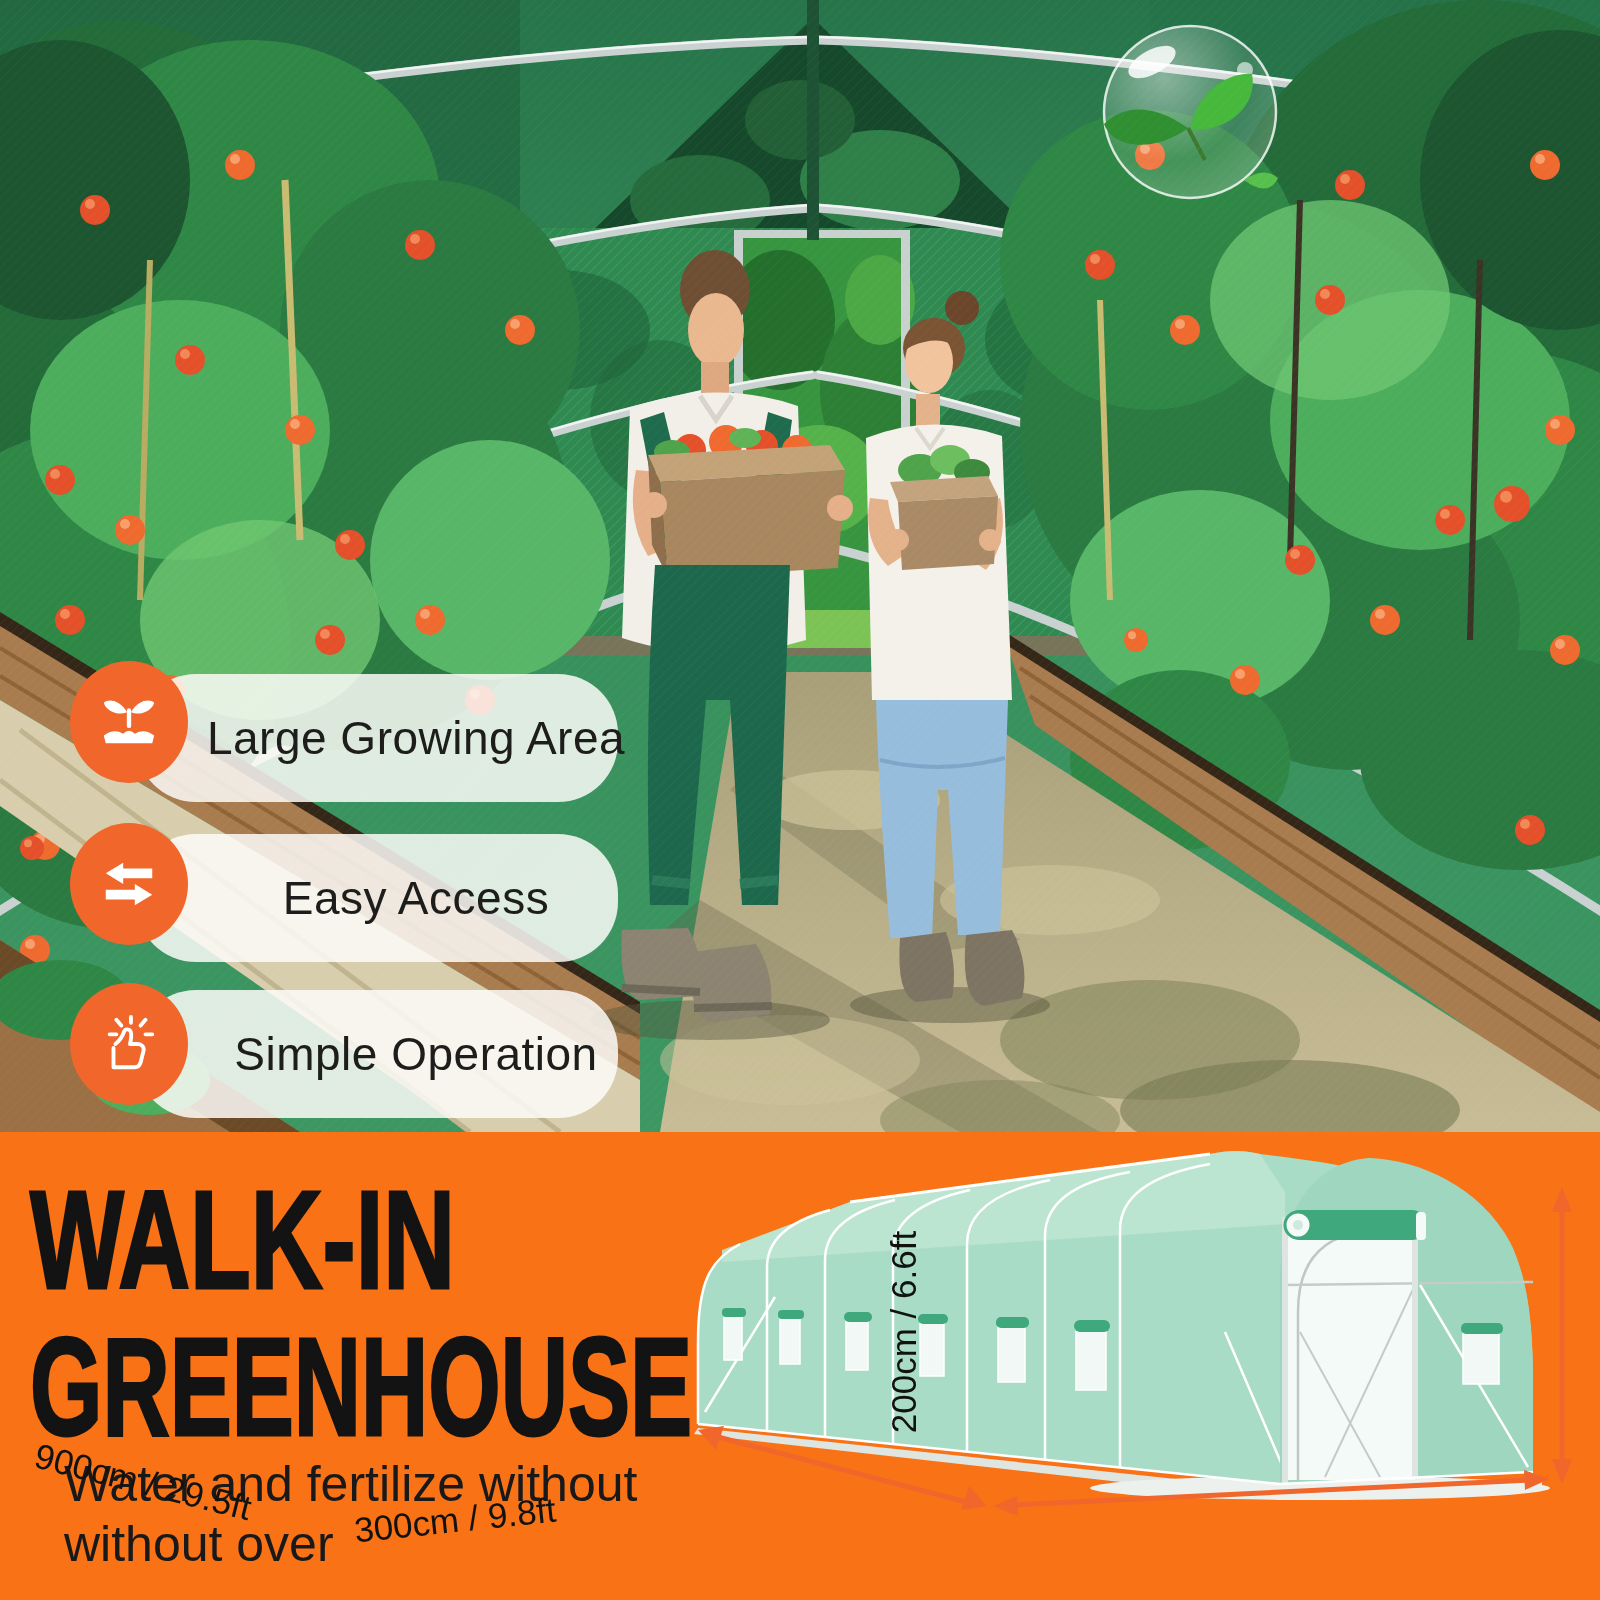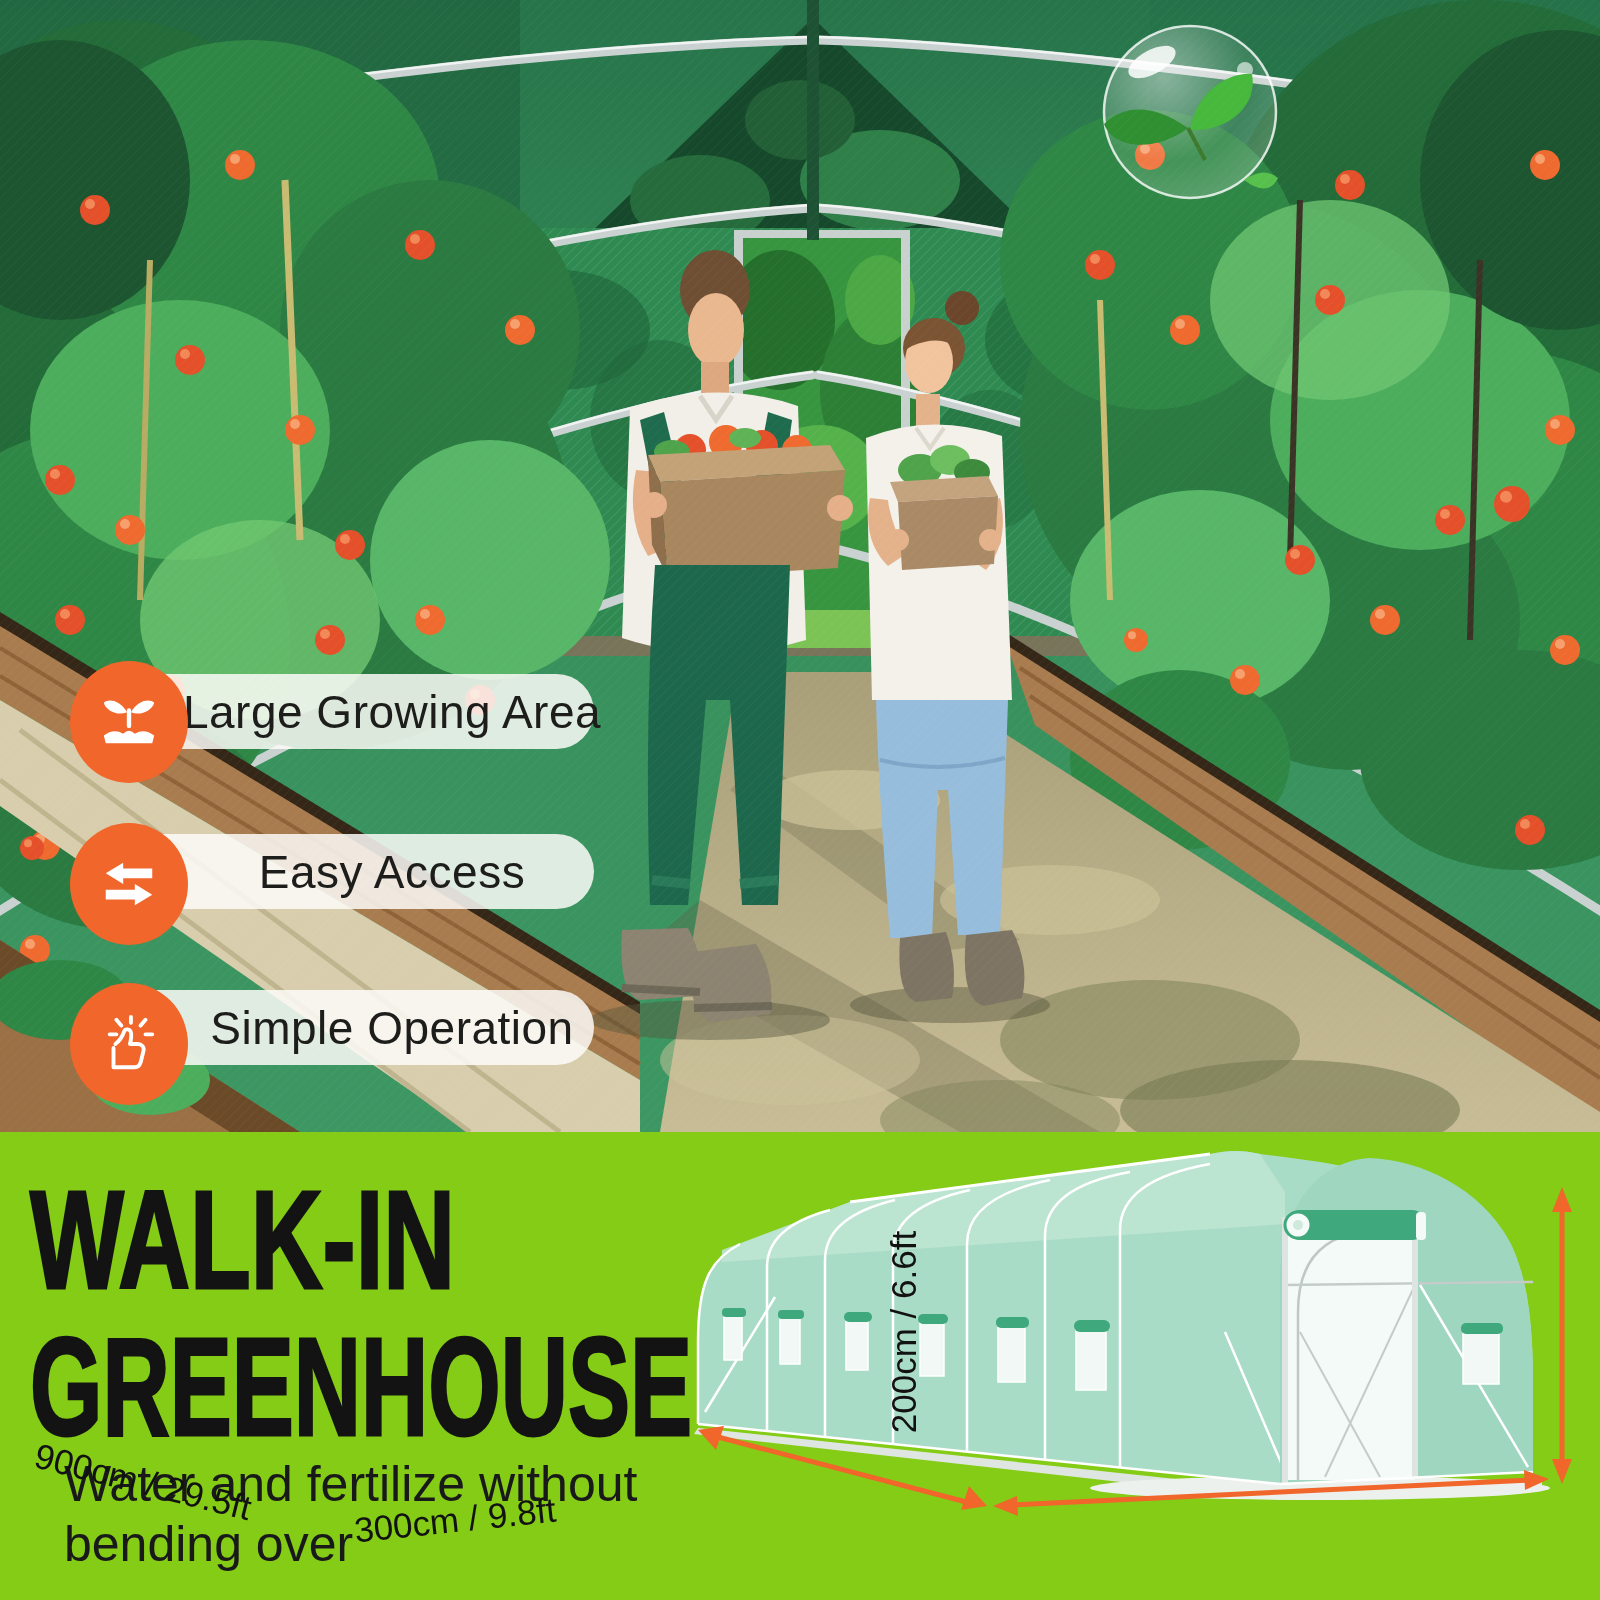--- a/index.html
+++ b/index.html
@@ -2,29 +2,29 @@
 <html><head>
 <meta charset="utf-8">
 <style>
   html,body{margin:0;padding:0;background:#fff;}
   #stage{position:relative;width:1600px;height:1600px;overflow:hidden;background:#ffffff;
          font-family:"Liberation Sans", sans-serif;}
   
   #photo{position:absolute;left:0;top:0;width:1600px;height:1132px;}
   #photo svg{display:block;}
   
-  .pill{position:absolute;left:112px;width:482px;height:75px;border-radius:60px;
+  .pill{position:absolute;left:136px;width:482px;height:128px;border-radius:60px;
         background:rgba(253,252,248,0.85);display:flex;align-items:center;justify-content:center;
         padding-left:78px;box-sizing:border-box;text-align:right;}
   .pill span{font-size:46px;color:#1d1d1b;letter-spacing:0.5px;white-space:nowrap;}
   .badge{position:absolute;left:70px;width:118px;height:122px;border-radius:50%;
          background:#F0662B;display:flex;align-items:center;justify-content:center;}
   .badge svg{width:62px;height:62px;}
   
-  #info{position:absolute;left:0;top:1132px;width:1600px;height:468px;background:#84cc16;}
+  #info{position:absolute;left:0;top:1132px;width:1600px;height:468px;background:#f97316;}
   .headline{position:absolute;left:30px;color:#131313;font-weight:bold;line-height:1;
             transform-origin:left top;white-space:nowrap;-webkit-text-stroke:3px #131313;}
   #hl1{top:38px;font-size:140px;transform:scaleX(0.71);}
   #hl2{top:185px;font-size:140px;transform:scaleX(0.665);}
   .subtitle{position:absolute;left:34px;top:322px;font-size:50px;line-height:1.2;color:#191919;margin-left:30px;}
   
   #diagram-svg{position:absolute;left:680px;top:0;width:920px;height:450px;}
   .dim-label{position:absolute;font-size:35px;color:#121212;white-space:nowrap;
              transform:translate(-50%,-50%) rotate(var(--rot));}
 </style>
@@ -327,21 +327,21 @@
         <path d="M34 10 v-6 M24 13 l-5-6 M44 13 l5-6 M19 22 h-7 M49 22 h7" stroke="#fff" stroke-width="4" stroke-linecap="round"></path>
       </svg>
     </div>
   </div>
 
   <div id="info">
     <div class="headline" id="hl1">WALK-IN</div>
     <div class="headline" id="hl2">GREENHOUSE</div>
     <div class="subtitle">
       <div>Water and fertilize without</div>
-      <div>bending over</div>
+      <div>without over</div>
     </div>
 
     <svg id="diagram-svg" viewBox="0 0 920 450">
 
       <polygon points="18,296 600,358 862,346 862,354 600,368 14,302" fill="#DFE6E1"></polygon>
       <ellipse cx="640" cy="356" rx="230" ry="12" fill="#EDF1EE"></ellipse>
 
       <g>
 
         <path d="M18,292 L18,210 C18,150 30,128 60,112 L170,70 L530,22 C550,18 562,18 580,22

